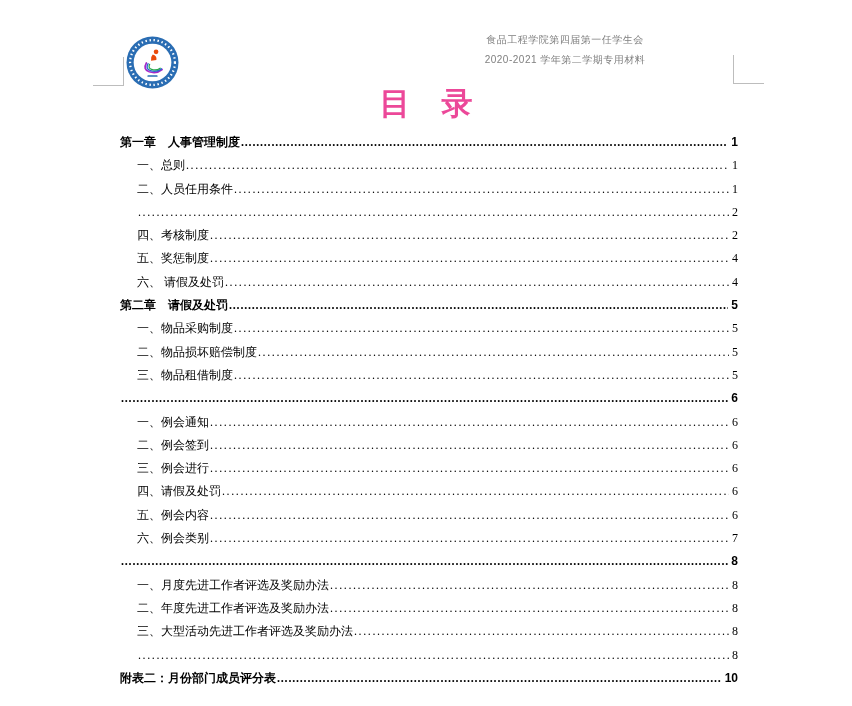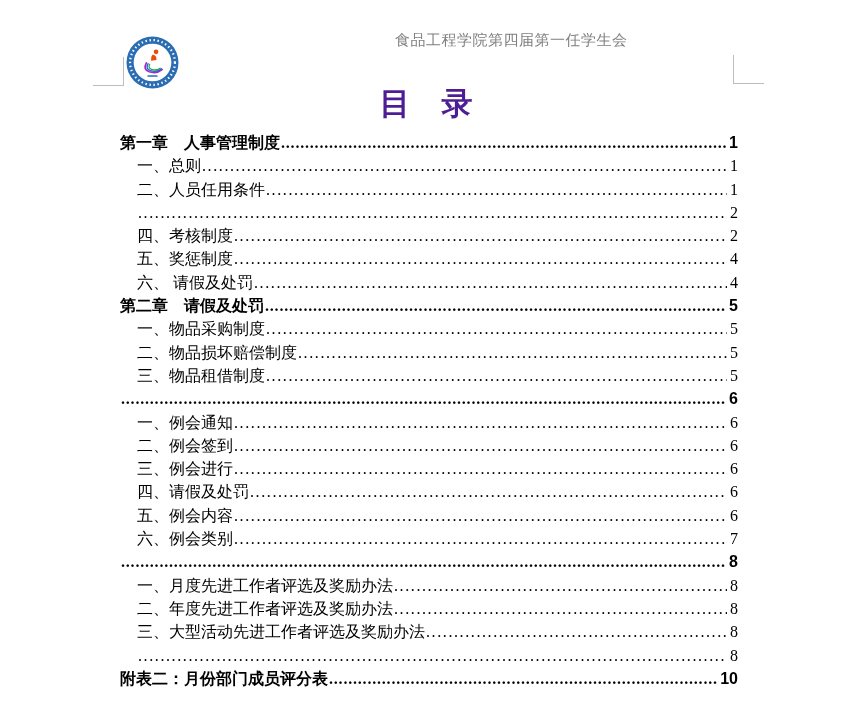--- a/index.html
+++ b/index.html
@@ -41,55 +41,55 @@
     width: 30px;
     height: 28px;
     border-left: 1px solid #bdbdbd;
     border-bottom: 1px solid #bdbdbd;
   }
   .header-text {
     position: absolute;
     top: 30px;
     right: 117px;
     width: 340px;
-    text-align: left;
+    text-align: center;
     font-family: "Liberation Sans", sans-serif;
-    font-size: 15px;
+    font-size: 10px;
     line-height: 20px;
     color: #7f7f7f;
     letter-spacing: 0.5px;
   }
 
   
   .doc-title {
     position: absolute;
     top: 84px;
     left: 0;
     width: 100%;
     text-align: center;
     font-family: "Liberation Serif", serif;
     font-weight: bold;
     font-size: 31px;
     line-height: 40px;
-    color: #4c1d95;
+    color: #ec4899;
   }
 
   
   .toc {
     position: absolute;
     left: 120px;
     top: 131px;
     width: 618px;
   }
   .toc-row {
     display: flex;
     align-items: baseline;
     height: 23.3px;
     line-height: 23.3px;
-    font-size: 16px;
+    font-size: 12px;
     cursor: pointer;
   }
   .toc-row.l1 {
     font-family: "Liberation Sans", sans-serif;
     font-weight: bold;
   }
   .toc-row.l2 {
     font-family: "Liberation Serif", serif;
     padding-left: 17px;
   }
@@ -131,20 +131,21 @@
     <path d="M23.2 27.8 q-1.8 3.8 1.9 5 q4.8 1.5 8.4 -1.2" stroke="#27a84a" stroke-width="1.2" fill="none" stroke-linecap="round"></path>
 
     <rect x="21" y="38.6" width="10" height="1.5" rx="0.7" fill="#2a6db3"></rect>
   </svg>
 
   <div class="corner-mark-left"></div>
   <div class="corner-mark-right"></div>
 
   <div class="header-text">
     <div>食品工程学院第四届第一任学生会</div>
+    <div>2020-2021 学年第二学期专用材料</div>
   </div>
 
   <div class="doc-title">目　录</div>
 
   <div class="toc" id="toc">
       <div class="toc-row l1">
         <span class="toc-label">第一章　人事管理制度</span>
         <span class="toc-dots"></span>
         <span class="toc-page">1</span>
       </div>

